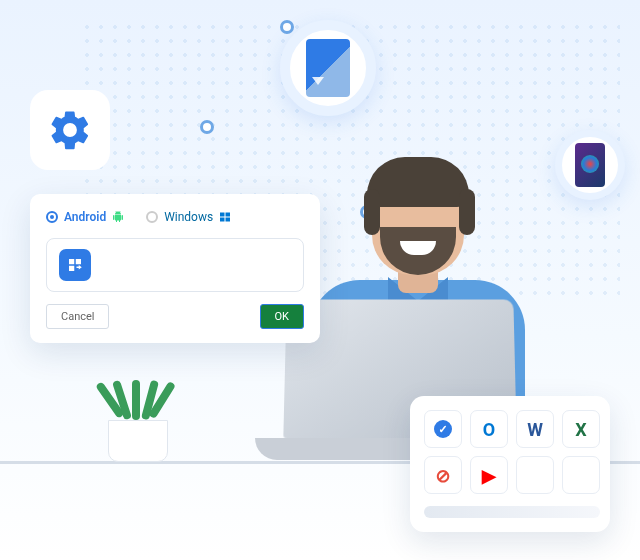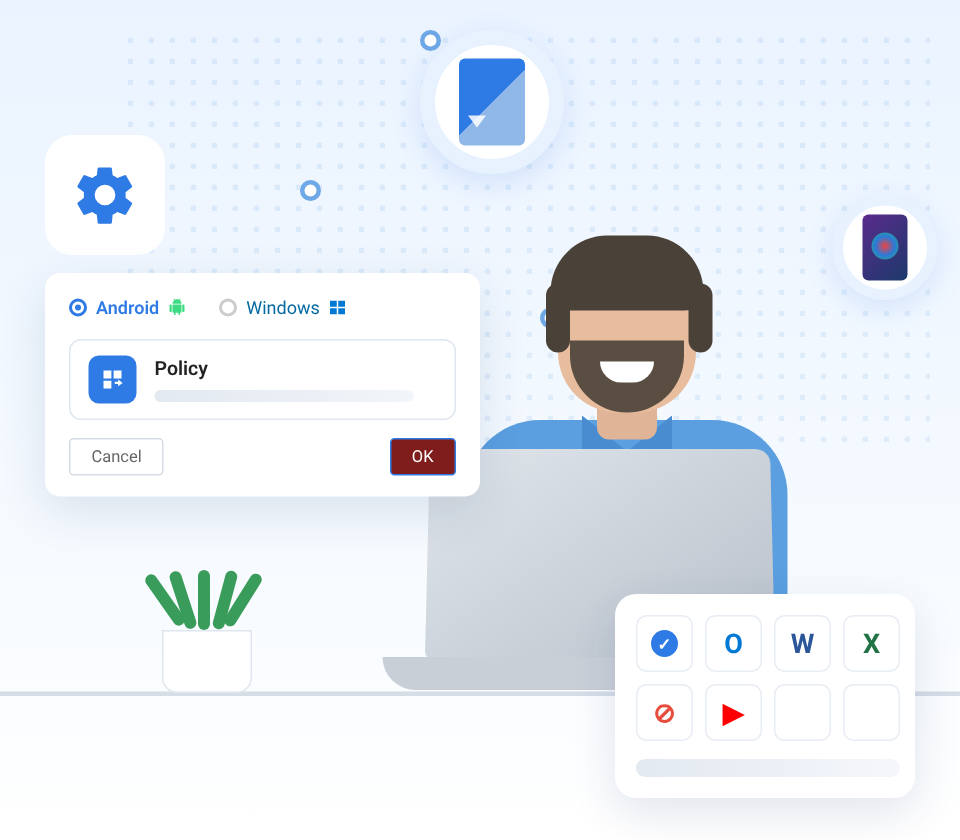--- a/index.html
+++ b/index.html
@@ -11,37 +11,37 @@
 .cd3{top:205px;left:360px}
 .gear-card{position:absolute;top:90px;left:30px;width:80px;height:80px;background:#fff;border-radius:18px;display:flex;align-items:center;justify-content:center}
 .gear-icon{width:46px;height:46px;color:#2f7be5}
 .circle-badge{position:absolute;border-radius:50%;background:#fff;box-shadow:0 6px 20px rgba(47,123,229,0.15);display:flex;align-items:center;justify-content:center}
 .badge-signage{top:20px;left:280px;width:96px;height:96px;border:10px solid #e8f2ff}
 .badge-phone{top:130px;right:15px;width:70px;height:70px;border:7px solid #e8f2ff}
 .signage-img{width:44px;height:58px;background:linear-gradient(135deg,#2f7be5 50%,#8fb8e8 50%);border-radius:4px;position:relative}
 .signage-img::before{content:"";position:absolute;left:6px;top:38px;width:0;height:0;border-left:6px solid transparent;border-right:6px solid transparent;border-top:8px solid rgba(255,255,255,0.85)}
 .phone-img{width:30px;height:44px;background:linear-gradient(135deg,#5b2a8c,#1b3a6b);border-radius:4px;position:relative}
 .phone-img::after{content:"";position:absolute;top:12px;left:6px;width:18px;height:18px;border-radius:50%;background:radial-gradient(circle,#e44,#2a7ad9,#2ab673)}
-.form-card{position:absolute;top:182px;left:30px;width:290px;background:#fff;border-radius:10px;box-shadow:0 10px 32px rgba(20,50,100,0.12);padding:16px 16px 14px}
+.form-card{position:absolute;top:194px;left:30px;width:290px;background:#fff;border-radius:10px;box-shadow:0 10px 32px rgba(20,50,100,0.12);padding:16px 16px 14px}
 .tab-row{display:flex;gap:22px;margin-bottom:14px;font-size:12px}
 .tab{display:flex;align-items:center;gap:6px;color:#0369a1;cursor:pointer}
 .tab.active{color:#2f7be5;font-weight:600}
 .radio{width:12px;height:12px;border-radius:50%;border:2px solid #ccc;display:inline-block}
 .tab.active .radio{border-color:#2f7be5;position:relative}
 .tab.active .radio::after{content:"";position:absolute;inset:2px;background:#2f7be5;border-radius:50%}
 .tab-os-icon{width:12px;height:12px;display:inline-flex}
 .form-row{display:flex;align-items:center;gap:12px;border:1px solid #e0e6ee;border-radius:8px;padding:10px 12px;margin-bottom:12px}
 .form-row.selected{border:2px solid #2f7be5}
 .row-icon{width:32px;height:32px;min-width:32px;border-radius:7px;background:#2f7be5;display:flex;align-items:center;justify-content:center;color:#fff}
 .row-content{flex:1}
 .row-title{font-size:13px;font-weight:600;color:#222;margin-bottom:6px}
 .row-bar{height:8px;border-radius:4px;background:linear-gradient(90deg,#e3e9f1 0%,#f2f5f9 100%);width:92%}
 .btn-row{display:flex;justify-content:space-between;gap:8px}
 .btn{font-size:11px;padding:5px 14px;border-radius:3px;border:1px solid #d5dce5;background:#fff;color:#666;cursor:pointer}
-.btn.primary{background:#7f1d1d;border-color:#2f7be5;color:#fff}
+.btn.primary{background:#15803d;border-color:#2f7be5;color:#fff}
 .apps-card{position:absolute;bottom:28px;right:30px;width:200px;background:#fff;border-radius:14px;box-shadow:0 10px 30px rgba(20,50,100,0.12);padding:14px}
 .app-grid{display:grid;grid-template-columns:repeat(4,1fr);gap:8px}
 .app-tile{width:38px;height:38px;border:1px solid #e8edf4;border-radius:7px;display:flex;align-items:center;justify-content:center;font-size:18px;font-weight:700}
 .bar-placeholder{grid-column:1/5;height:12px;background:linear-gradient(90deg,#e3e9f1,#f5f7fb);border-radius:6px;margin-top:4px}
 .person{position:absolute;bottom:115px;right:115px;width:215px;height:300px}
 .shirt{position:absolute;bottom:0;left:0;width:215px;height:165px;background:#5b9fe0;border-radius:50px 50px 0 0}
 .collar{position:absolute;top:132px;left:78px;width:60px;height:40px;background:#4a8cd0;clip-path:polygon(0 0,50% 60%,100% 0,100% 100%,0 100%)}
 .neck{position:absolute;top:108px;left:88px;width:40px;height:40px;background:#e0b496;border-radius:8px}
 .head{position:absolute;top:22px;left:62px;width:92px;height:108px;background:#e8bd9e;border-radius:46px 46px 40px 40px}
 .hair{position:absolute;top:12px;left:57px;width:102px;height:50px;background:#4a4138;border-radius:50px 50px 16px 16px}
@@ -127,24 +127,20 @@
     </div>
   </div>
 
   <div class="form-row">
     <div class="row-icon">
       <svg width="18" height="18" viewBox="0 0 24 24" fill="#fff">
           <path d="M4 4h7v7H4zM13 4h7v7h-7zM4 13h7v7H4z"></path>
           <path d="M17 12l4 3-4 3v-2h-3v-2h3z"></path>
         </svg>
     </div>
-    <div class="row-content">
-      <div class="row-title">Policy</div>
-      <div class="row-bar"></div>
-    </div>
   </div>
 
 
   <div class="btn-row">
     <button class="btn">Cancel</button>
     <button class="btn primary">OK</button>
   </div>
 </div>
 
 <div class="apps-card">

